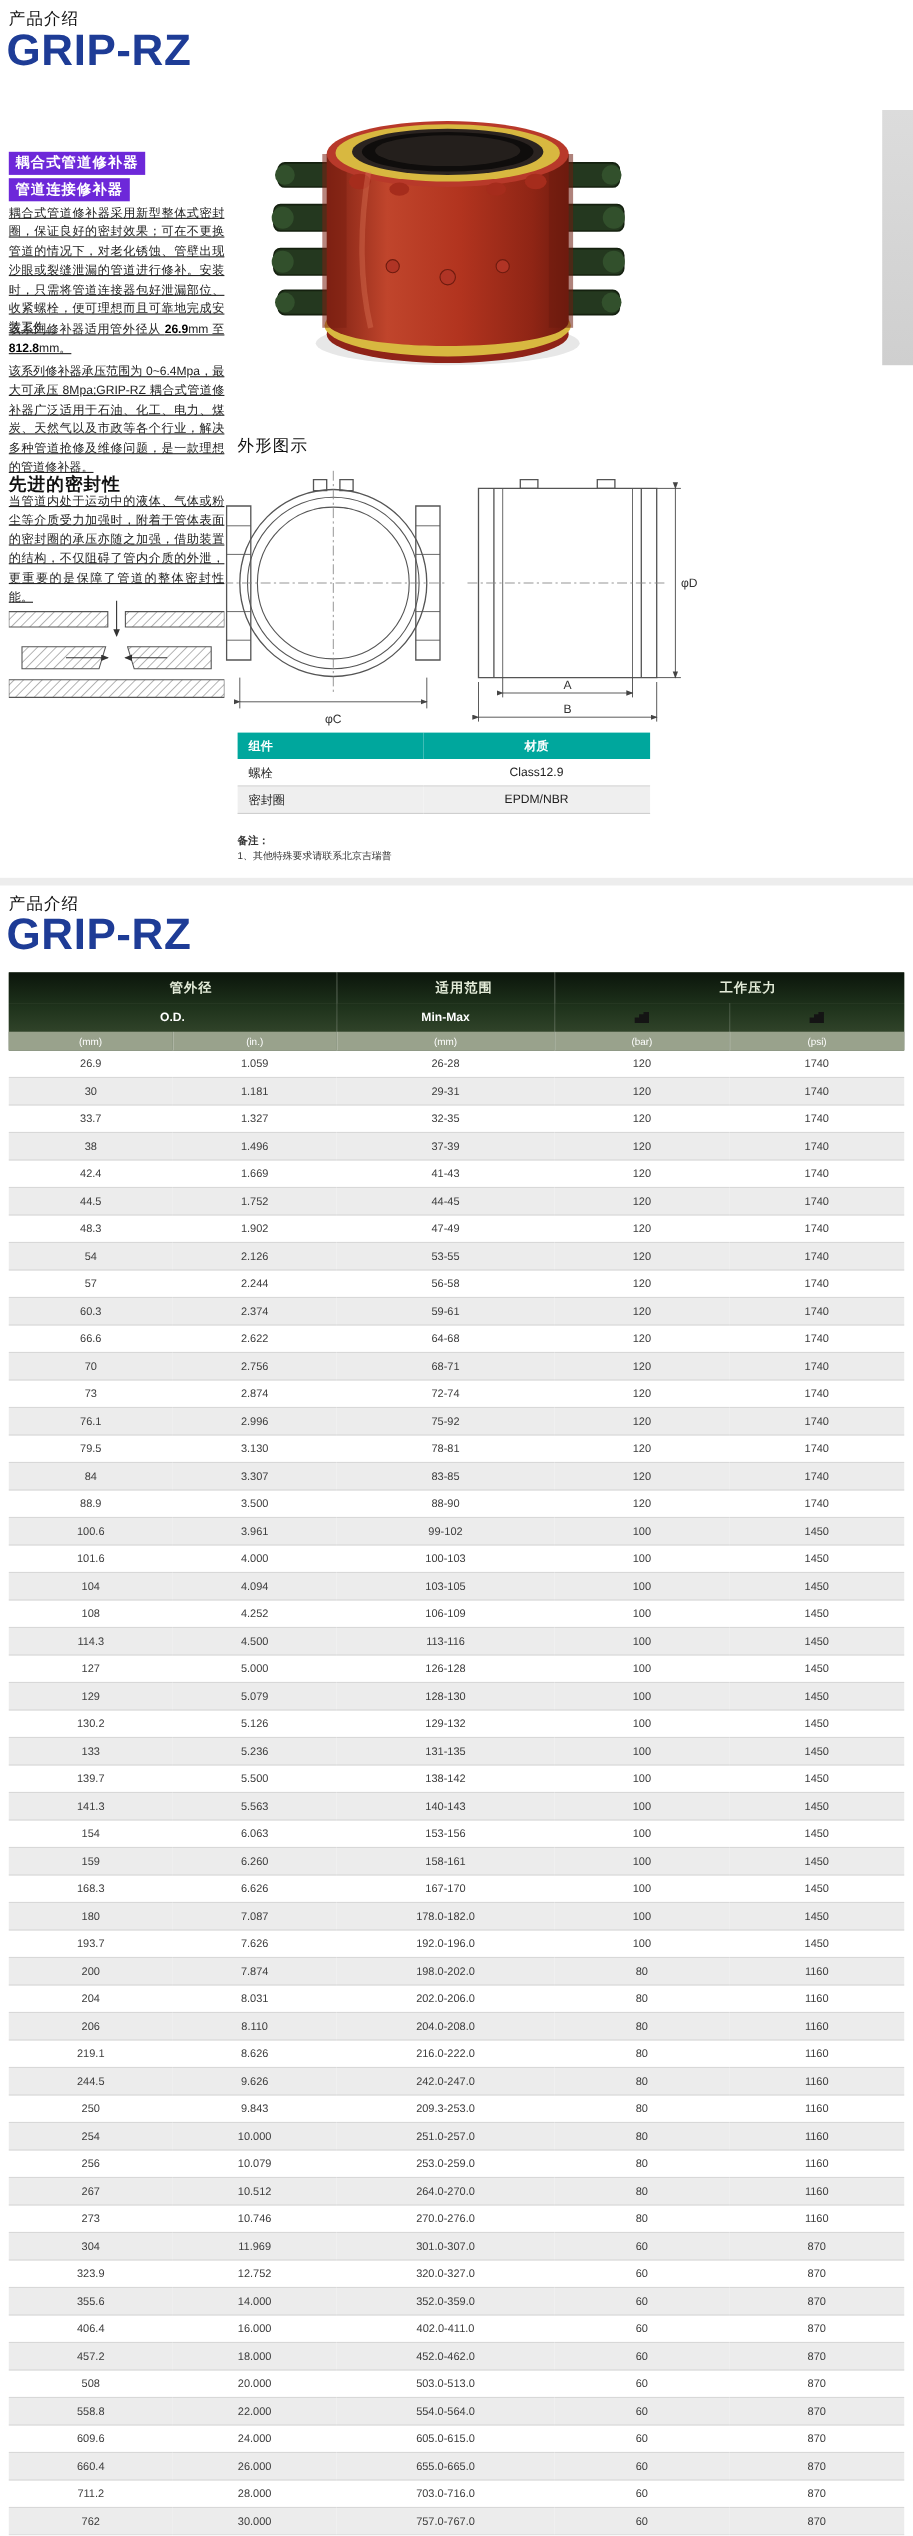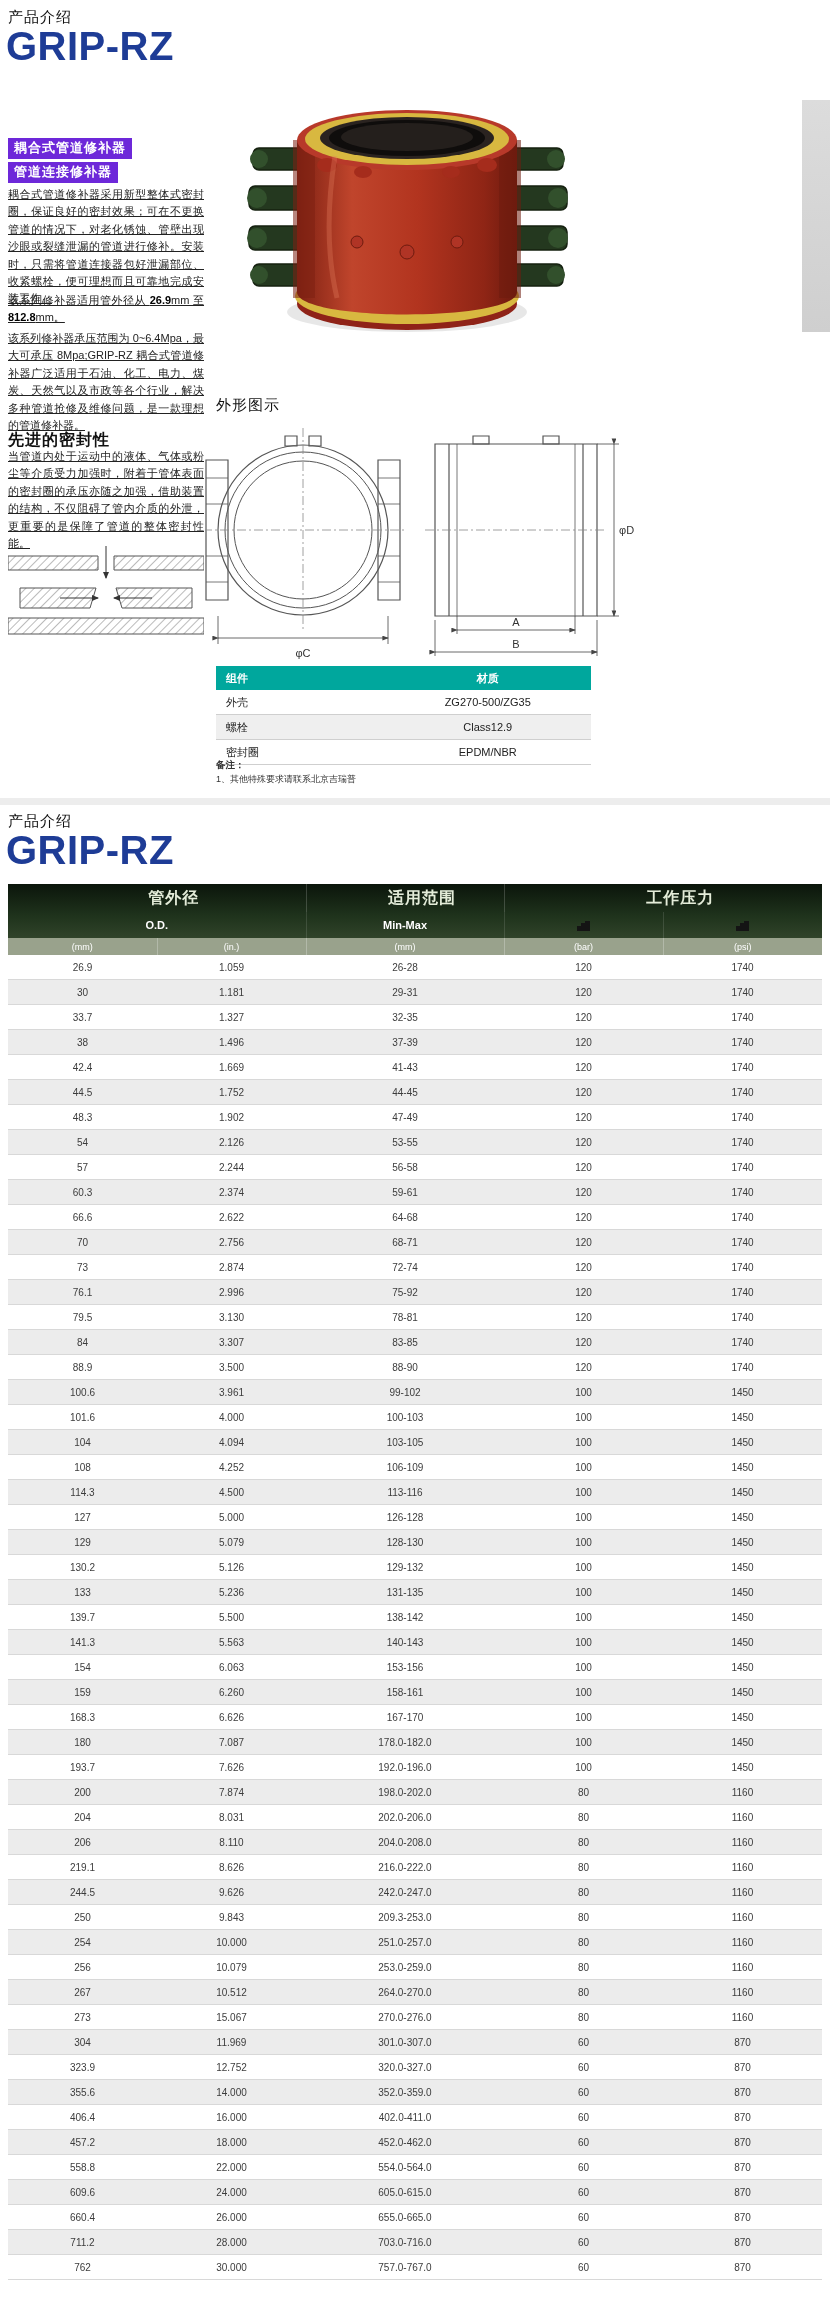--- a/index.html
+++ b/index.html
@@ -34,21 +34,21 @@
 
   .note{font-size:9px;color:#333;line-height:1.5;}
   .note b{font-size:9.5px;}
 
   
   table.spec{border-collapse:collapse;table-layout:fixed;width:814px;}
   table.spec col.c1,table.spec col.c2{width:149px;}
   table.spec col.c3{width:198px;}
   table.spec col.c4,table.spec col.c5{width:159px;}
   table.spec thead{background:linear-gradient(180deg,#0b150b 0%,#1f331c 45%,#51624375 100%),#2d4026;}
-  table.spec thead tr.h1 th{height:26px;color:#e4ecd9;font-size:16px;font-weight:600;
+  table.spec thead tr.h1 th{height:26px;color:#e4ecd9;font-size:12px;font-weight:600;
         border-left:1px solid rgba(255,255,255,.18);letter-spacing:1px;padding-left:35px;}
   table.spec thead tr.h1 th:first-child{border-left:none;}
   table.spec thead tr.h2 th{height:24px;color:#fff;font-size:11px;font-weight:600;
         border-left:1px solid rgba(255,255,255,.12);}
   table.spec thead tr.h2 th:first-child{border-left:none;}
   table.spec thead tr.h3 th{height:15px;background:#99a28c;color:#fff;font-size:9px;font-weight:400;
         border-left:1px solid rgba(255,255,255,.25);}
   table.spec thead tr.h3 th:first-child{border-left:none;}
   table.spec tbody td{height:24px;text-align:center;font-size:10px;color:#3c3c3c;
         border-bottom:1px solid #d8d8d8;padding:0;}
@@ -244,24 +244,20 @@
   </div>
 
   <table class="materials abs" style="left:216px;top:666px;">
     <thead>
       <tr>
         <th>组件</th>
         <th>材质</th>
       </tr>
     </thead>
     <tbody id="materials-body">
-        <tr>
-          <td>外壳</td>
-          <td>ZG270-500/ZG35</td>
-        </tr>
         <tr>
           <td>螺栓</td>
           <td>Class12.9</td>
         </tr>
         <tr>
           <td>密封圈</td>
           <td>EPDM/NBR</td>
         </tr>
       </tbody>
   </table>
@@ -602,21 +598,21 @@
         </tr>
         <tr>
           <td>267</td>
           <td>10.512</td>
           <td>264.0-270.0</td>
           <td>80</td>
           <td>1160</td>
         </tr>
         <tr>
           <td>273</td>
-          <td>15.067</td>
+          <td>10.746</td>
           <td>270.0-276.0</td>
           <td>80</td>
           <td>1160</td>
         </tr>
         <tr>
           <td>304</td>
           <td>11.969</td>
           <td>301.0-307.0</td>
           <td>60</td>
           <td>870</td>
@@ -643,20 +639,27 @@
           <td>870</td>
         </tr>
         <tr>
           <td>457.2</td>
           <td>18.000</td>
           <td>452.0-462.0</td>
           <td>60</td>
           <td>870</td>
         </tr>
         <tr>
+          <td>508</td>
+          <td>20.000</td>
+          <td>503.0-513.0</td>
+          <td>60</td>
+          <td>870</td>
+        </tr>
+        <tr>
           <td>558.8</td>
           <td>22.000</td>
           <td>554.0-564.0</td>
           <td>60</td>
           <td>870</td>
         </tr>
         <tr>
           <td>609.6</td>
           <td>24.000</td>
           <td>605.0-615.0</td>

